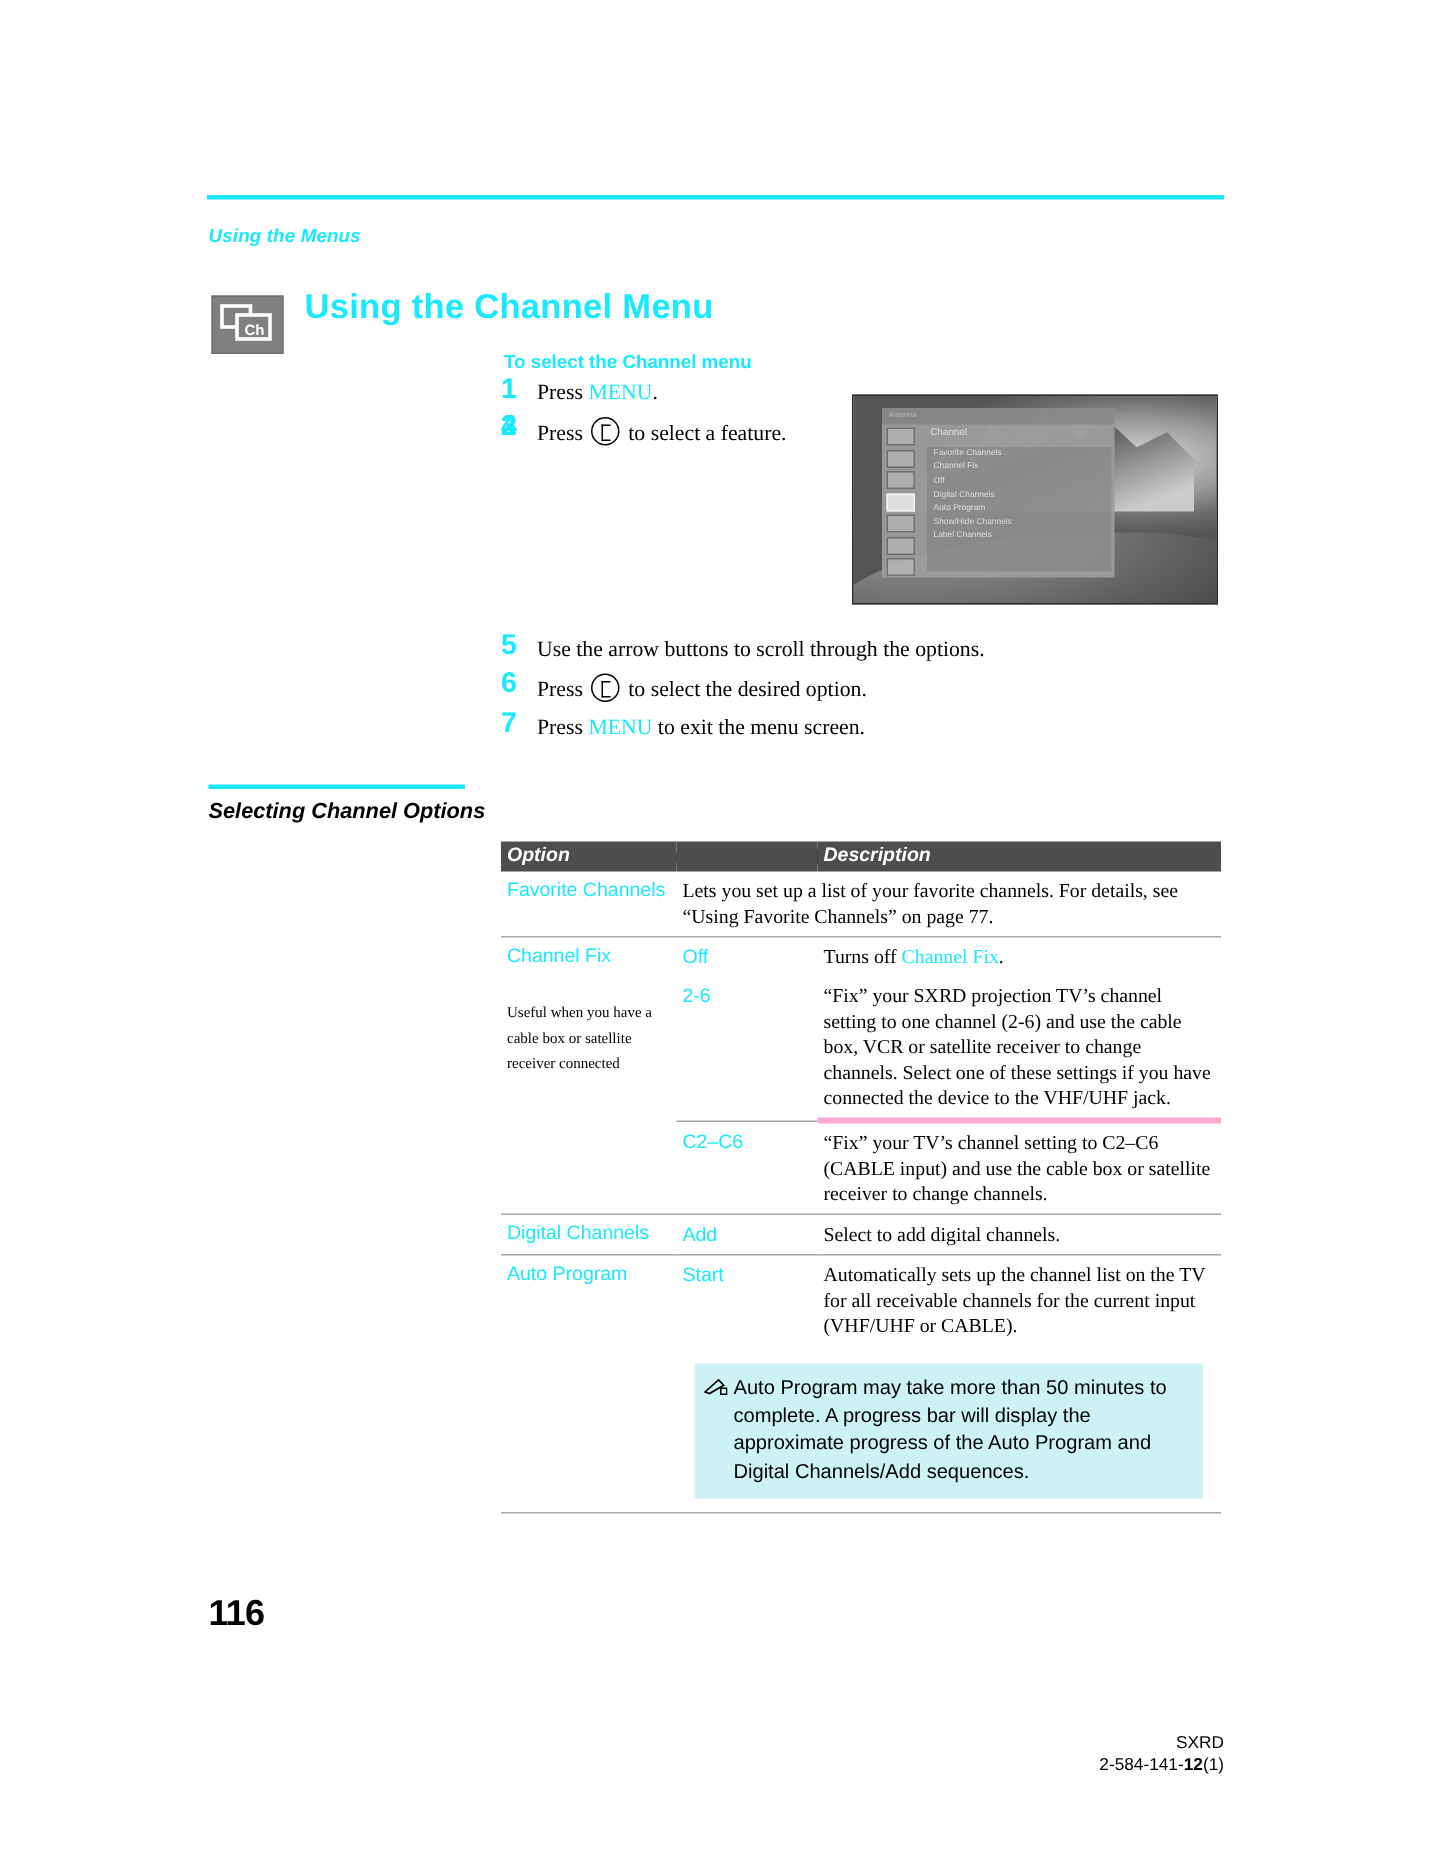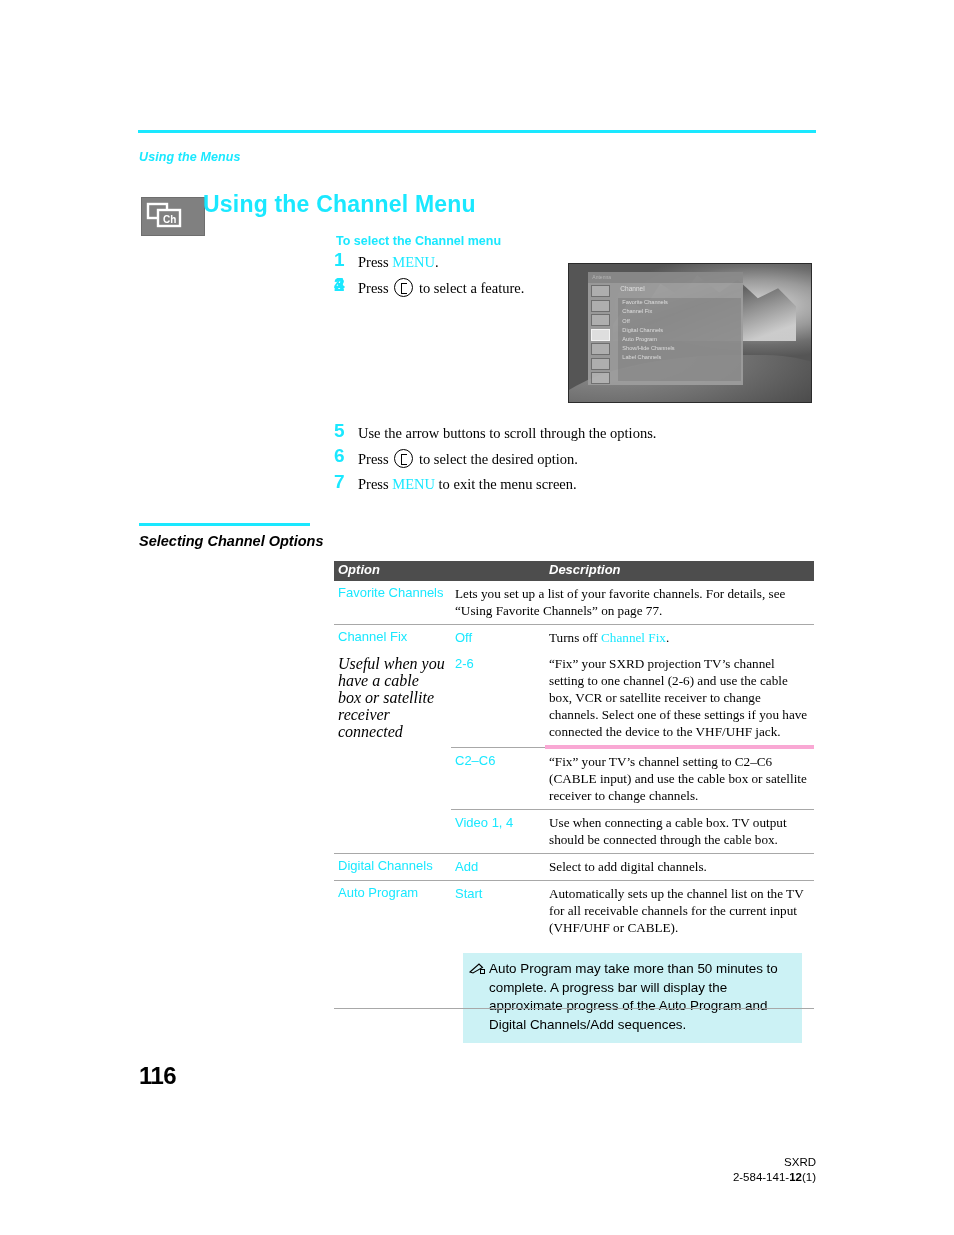--- a/index.html
+++ b/index.html
@@ -35,21 +35,21 @@
     font-size: 12.5px;
     color: #1ae8ff;
     letter-spacing: 0.1px;
   }
 
   
   .chapter-icon {
     position: absolute;
     left: 141px;
     top: 197px;
-    width: 64px;
+    width: 48px;
     height: 39px;
     background: #808080;
     border: 1px solid #6e6e6e;
     box-sizing: border-box;
   }
   .chapter-icon svg { display:block; }
 
   .chapter-title {
     position: absolute;
     left: 203px;
@@ -294,24 +294,24 @@
   .tbl .c-val   { width: 90px; }
   .tbl .c-desc  { }
   .rowline > td { border-top: 1px solid #a8a8a8; }
   .opt-name {
     font-family: "Liberation Sans", sans-serif;
     font-size: 13px;
     color: #1ae8ff;
     line-height: 16px;
   }
   .opt-sub {
-    font-style: italic;
-    font-size: 16px;
+    font-size: 10px;
     line-height: 17px;
     color: #000;
+    margin-top: 12px;
   }
   .val-name {
     font-family: "Liberation Sans", sans-serif;
     font-size: 13px;
     color: #1ae8ff;
   }
   .desc { font-size: 13.2px; line-height: 17px; }
 
   .note-cell { padding: 12px !important; }
   .note-box {
@@ -500,27 +500,20 @@
     </tr>
 
     <tr>
       <td></td>
       <td style="border-top:1px solid #a8a8a8">
         <span class="val-name">C2–C6</span>
       </td>
       <td class="desc" style="border-top:4px solid #f9a8d4">“Fix” your TV’s channel setting to C2–C6 (CABLE input) and use the cable box or satellite receiver to change channels.</td>
     </tr>
 
-    <tr>
-      <td></td>
-      <td style="border-top:1px solid #a8a8a8">
-        <span class="val-name">Video 1, 4</span>
-      </td>
-      <td class="desc" style="border-top:1px solid #a8a8a8">Use when connecting a cable box. TV output should be connected through the cable box.</td>
-    </tr>
 
     <tr class="rowline">
       <td>
         <div class="opt-name">Digital Channels</div>
       </td>
       <td>
         <span class="val-name">Add</span>
       </td>
       <td class="desc">Select to add digital channels.</td>
     </tr>

